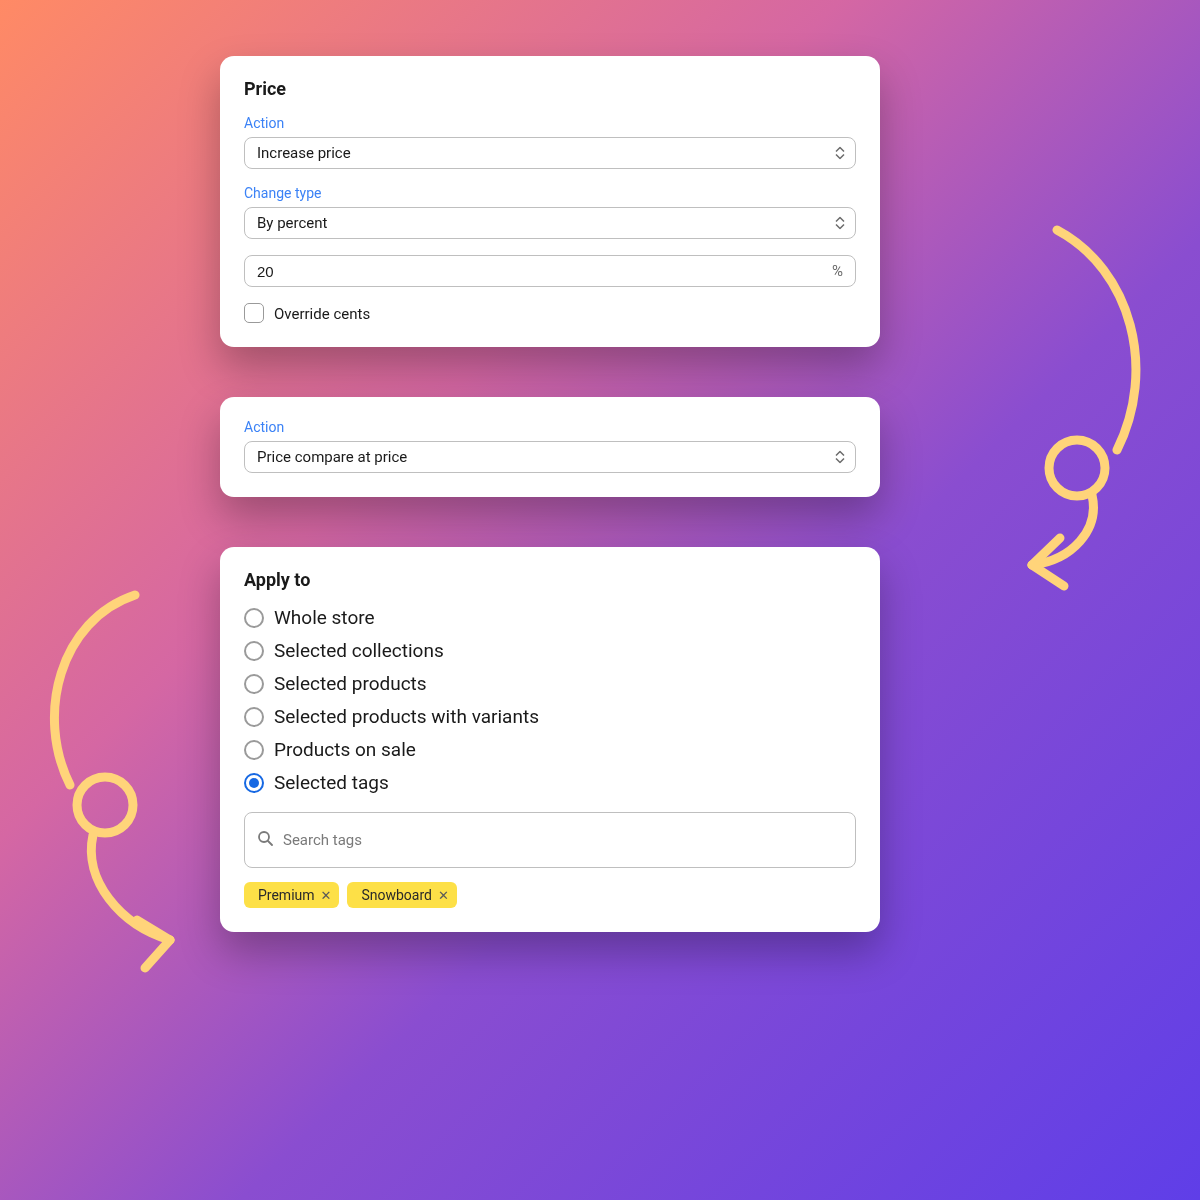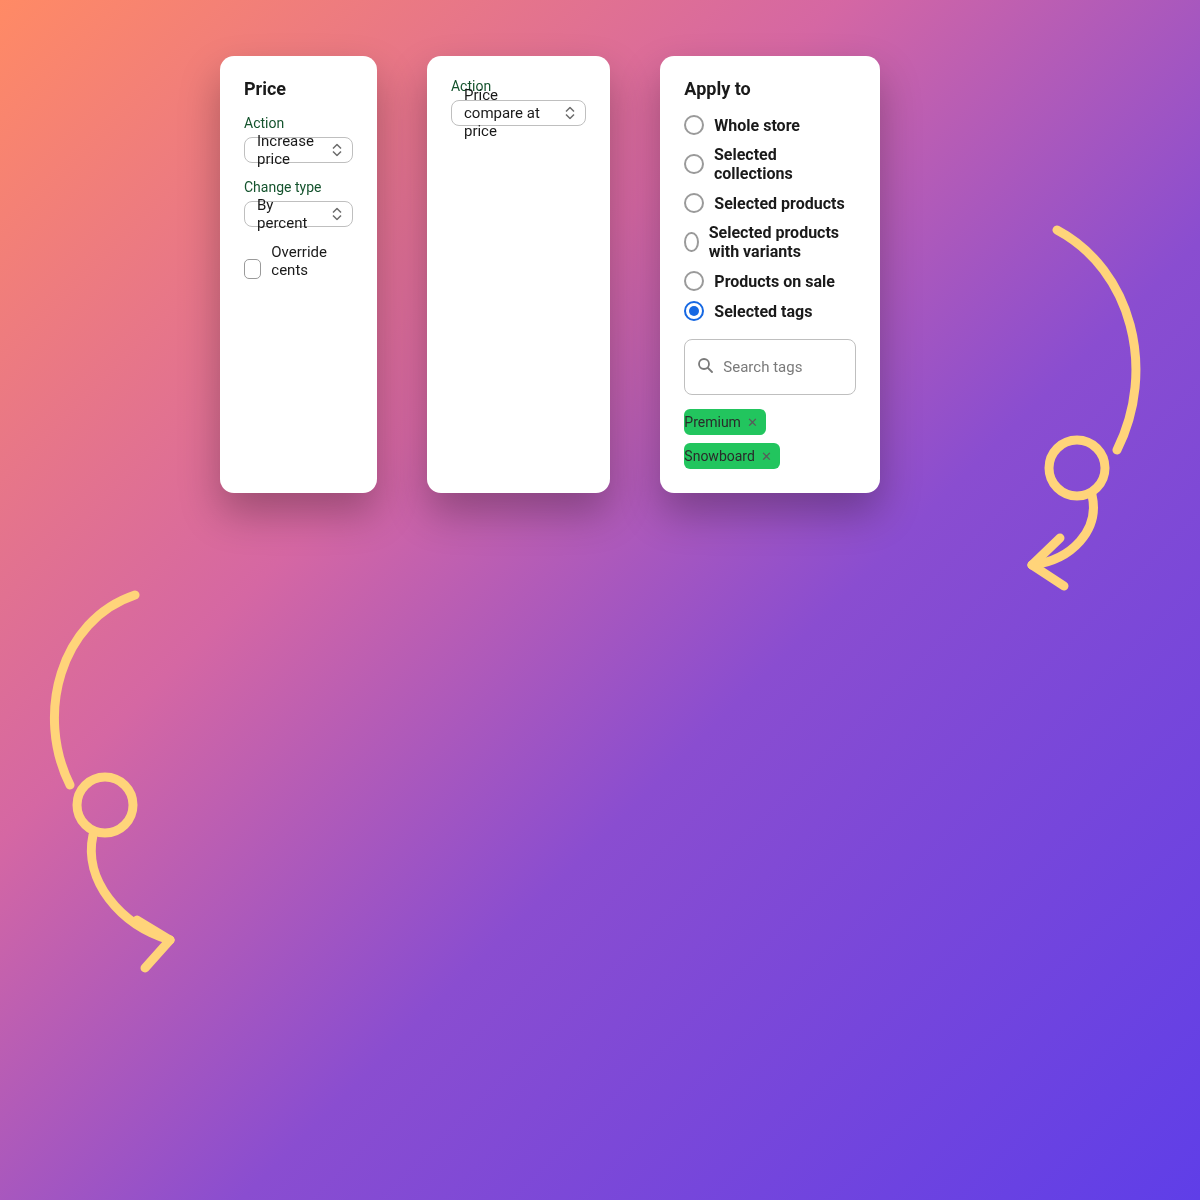--- a/index.html
+++ b/index.html
@@ -4,34 +4,34 @@
 <style>
   * { box-sizing: border-box; margin: 0; padding: 0; }
   html, body { width: 1200px; height: 1200px; overflow: hidden; font-family: -apple-system, BlinkMacSystemFont, "Segoe UI", Roboto, Helvetica, Arial, sans-serif; }
   .bg {
     width: 1200px; height: 1200px;
     background: linear-gradient(135deg, #ff8a65 0%, #d567a3 35%, #8a4dd0 60%, #5f3ee8 100%);
     position: relative;
   }
   .cards {
     position: absolute; left: 220px; top: 56px; width: 660px;
-    display: flex; flex-direction: row; gap: 50px;
+    display: flex; flex-direction: column; gap: 50px;
   }
   .card {
     background: #fff; border-radius: 14px; padding: 22px 24px 24px 24px;
     box-shadow: 0 20px 40px rgba(0,0,0,0.28);
   }
   .card h2 {
     font-size: 18px; font-weight: 700; color: #1a1a1a; margin-bottom: 16px;
   }
   .field { margin-bottom: 16px; }
   .field:last-child { margin-bottom: 0; }
-  .label { font-size: 14px; color: #14532d; margin-bottom: 6px; display: block; }
+  .label { font-size: 14px; color: #3b82f6; margin-bottom: 6px; display: block; }
   .select, .input-wrap {
-    position: relative; width: 100%; height: 26px;
+    position: relative; width: 100%; height: 32px;
     border: 1px solid #bfbfbf; border-radius: 8px; background: #fff;
     display: flex; align-items: center; padding: 0 38px 0 12px;
     font-size: 15px; color: #1a1a1a;
   }
   .select .caret {
     position: absolute; right: 10px; top: 50%; transform: translateY(-50%);
     display: flex; flex-direction: column; gap: 1px; color: #6b6b6b;
   }
   .caret svg { display: block; }
   .input-wrap { padding-right: 12px; }
@@ -50,31 +50,31 @@
   .radio-list { display: flex; flex-direction: column; gap: 10px; margin-bottom: 18px; margin-top: 4px;}
   .radio-row { display: flex; align-items: center; gap: 10px; }
   .radio {
     width: 20px; height: 20px; border-radius: 50%; border: 2px solid #9a9a9a; background: #fff; position: relative;
   }
   .radio.selected { border-color: #1668e3; }
   .radio.selected::after {
     content: ""; position: absolute; left: 50%; top: 50%; width: 10px; height: 10px; border-radius: 50%;
     background: #1668e3; transform: translate(-50%, -50%);
   }
-  .radio-label { font-size: 16px; color: #1a1a1a; font-weight: bold; }
+  .radio-label { font-size: 19px; color: #1a1a1a; }
   .search-wrap {
     position: relative; width: 100%; height: 56px; border: 1px solid #bfbfbf; border-radius: 8px;
     display: flex; align-items: center; padding: 0 12px 0 38px; color: #7a7a7a; font-size: 15px;
     margin-bottom: 14px;
   }
   .search-icon-wrap { position: absolute; left: 12px; top: 50%; transform: translateY(-50%); color: #7a7a7a; }
   .tags { display: flex; gap: 8px; flex-wrap: wrap; }
   .tag {
     display: inline-flex; align-items: center; gap: 6px;
-    background: #22c55e; border-radius: 6px; padding: 5px 8px 5px 0;
+    background: #fde047; border-radius: 6px; padding: 5px 8px 5px 14px;
     font-size: 14px; color: #2a2a2a;
   }
   .tag .x { color: #5a5a5a; font-size: 13px; line-height: 1; }
   .arrow {
     position: absolute; pointer-events: none;
   }
   .arrow-right { right: 28px; top: 220px; width: 250px; height: 380px; }
   .arrow-left  { left: 5px; top: 580px; width: 240px; height: 400px; }
 </style>
 </head>
@@ -111,20 +111,24 @@
                 <path d="M1 5 L5 1 L9 5" fill="none" stroke="currentColor" stroke-width="1.5"></path>
               </svg>
             <svg width="10" height="6" viewBox="0 0 10 6">
                 <path d="M1 1 L5 5 L9 1" fill="none" stroke="currentColor" stroke-width="1.5"></path>
               </svg>
           </span>
         </div>
       </div>
 
       <div class="field">
+        <div class="input-wrap">
+          <input class="input-inner" value="20" style="">
+          <span class="suffix">%</span>
+        </div>
       </div>
 
       <div class="checkbox-row">
         <span class="checkbox"></span>
         <span class="checkbox-label">Override cents</span>
       </div>
     </div>
 
     <div class="card">
       <div class="field" style="margin-bottom:0">

